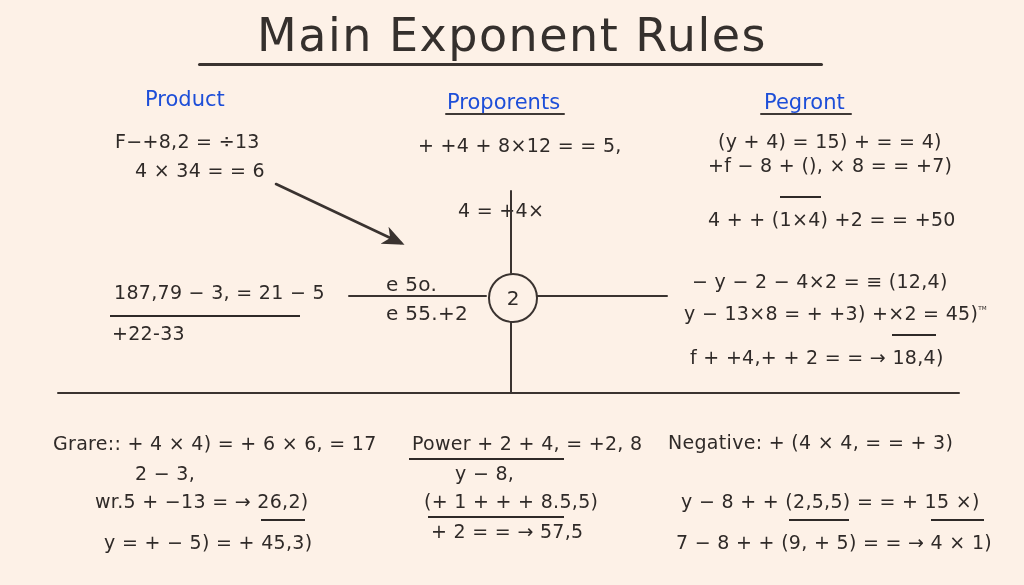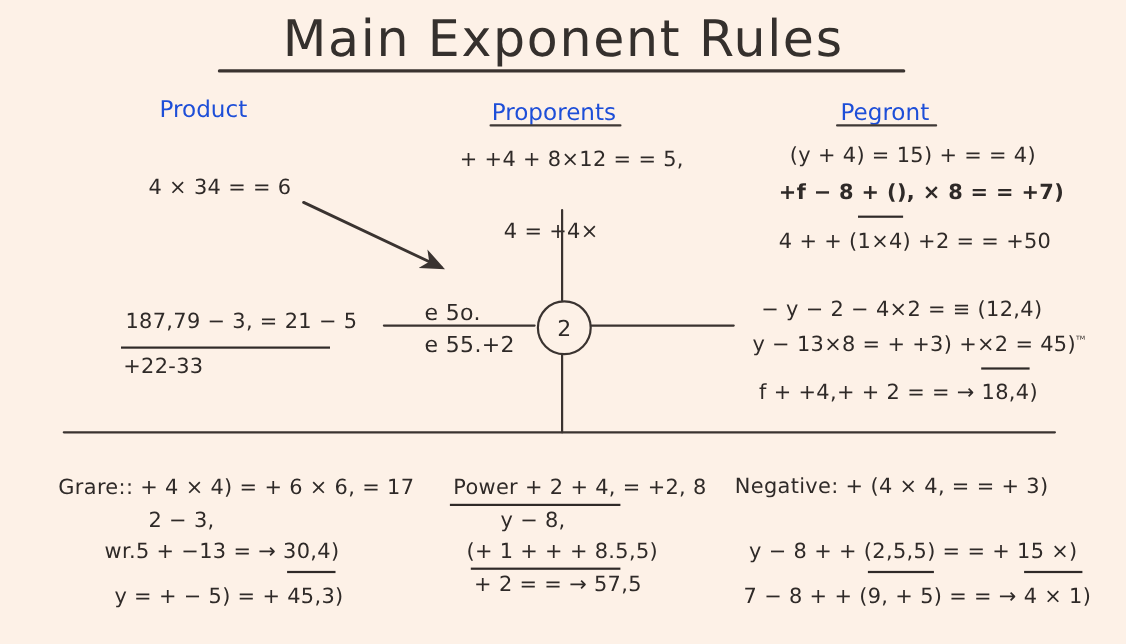--- a/index.html
+++ b/index.html
@@ -107,27 +107,28 @@
   <div class="abs" id="title-rule"></div>
 
   <div class="abs col-head" style="left:145px; top:87px;">Product</div>
 
   <div class="abs col-head" style="left:447px; top:90px;">Proporents</div>
   <div class="abs head-rule" style="left:445px; top:113px; width:120px;"></div>
 
   <div class="abs col-head" style="left:764px; top:90px;">Pegront</div>
   <div class="abs head-rule" style="left:760px; top:113px; width:92px;"></div>
 
+  <div class="abs mathline" style="left:115px; top:130px;">F−+8,2 = ÷13</div>
   <div class="abs mathline" style="left:135px; top:159px;">4 × 34 = = 6</div>
 
   <div class="abs mathline" style="left:418px; top:134px;">+ +4 + 8×12 = = 5,</div>
   <div class="abs mathline" style="left:458px; top:163px;margin-top:36px;">4 = +4×</div>
 
   <div class="abs mathline" style="left:718px; top:130px;">(y + 4) = 15) + = = 4)</div>
-  <div class="abs mathline" style="left:708px; top:164px;font-weight:bold;">+f − 8 + (), × 8 = = +7)</div>
+  <div class="abs mathline" style="left:708px; top:154px;">+f − 8 + (), × 8 = = +7)</div>
   <div class="abs mathline" style="left:708px; top:196px;">
     <span>4 + + (</span><span class="ovl">1×4</span><span>) +2 = = +50</span>
   </div>
 
   <svg class="arrow" style="left:0px; top:0px;" width="1024" height="585">
     <defs>
       <marker id="ah" markerWidth="9" markerHeight="9" refX="7" refY="4.2" orient="auto">
         <path d="M0,0.6 L8.5,4.2 L0,7.8 L2.4,4.2 Z" fill="#3a3330"></path>
       </marker>
     </defs>
@@ -156,21 +157,21 @@
   </div>
   <div class="abs mathline" style="left:690px; top:334px;">
     <span>f + +4,+ + 2 = = → </span><span class="ovl">18,4</span><span>)</span>
   </div>
 
   <div class="abs hline" style="left:57px; top:392px; width:903px;"></div>
 
   <div class="abs mathline" style="left:53px; top:432px;">Grare:: + 4 × 4) = + 6 × 6, = 17</div>
   <div class="abs mathline" style="left:135px; top:462px;">2 − 3,</div>
   <div class="abs mathline" style="left:95px; top:490px;">
-    <span>wr.5 + −13 = → </span><span>30,4</span><span>)</span>
+    <span>wr.5 + −13 = → </span><span>26,2</span><span>)</span>
   </div>
   <div class="abs mathline" style="left:104px; top:519px;">
     <span>y = + − 5) = + </span><span class="ovl">45,3</span><span>)</span>
   </div>
 
   <div class="abs mathline" style="left:412px; top:432px;">Power + 2 + 4, = +2, 8</div>
   <div class="abs frac-rule" style="left:409px; top:458px; width:155px;"></div>
   <div class="abs mathline" style="left:455px; top:462px;">y − 8,</div>
   <div class="abs mathline" style="left:424px; top:490px;">(+ 1 + + + 8.5,5)</div>
   <div class="abs frac-rule" style="left:428px; top:516px; width:136px;"></div>

